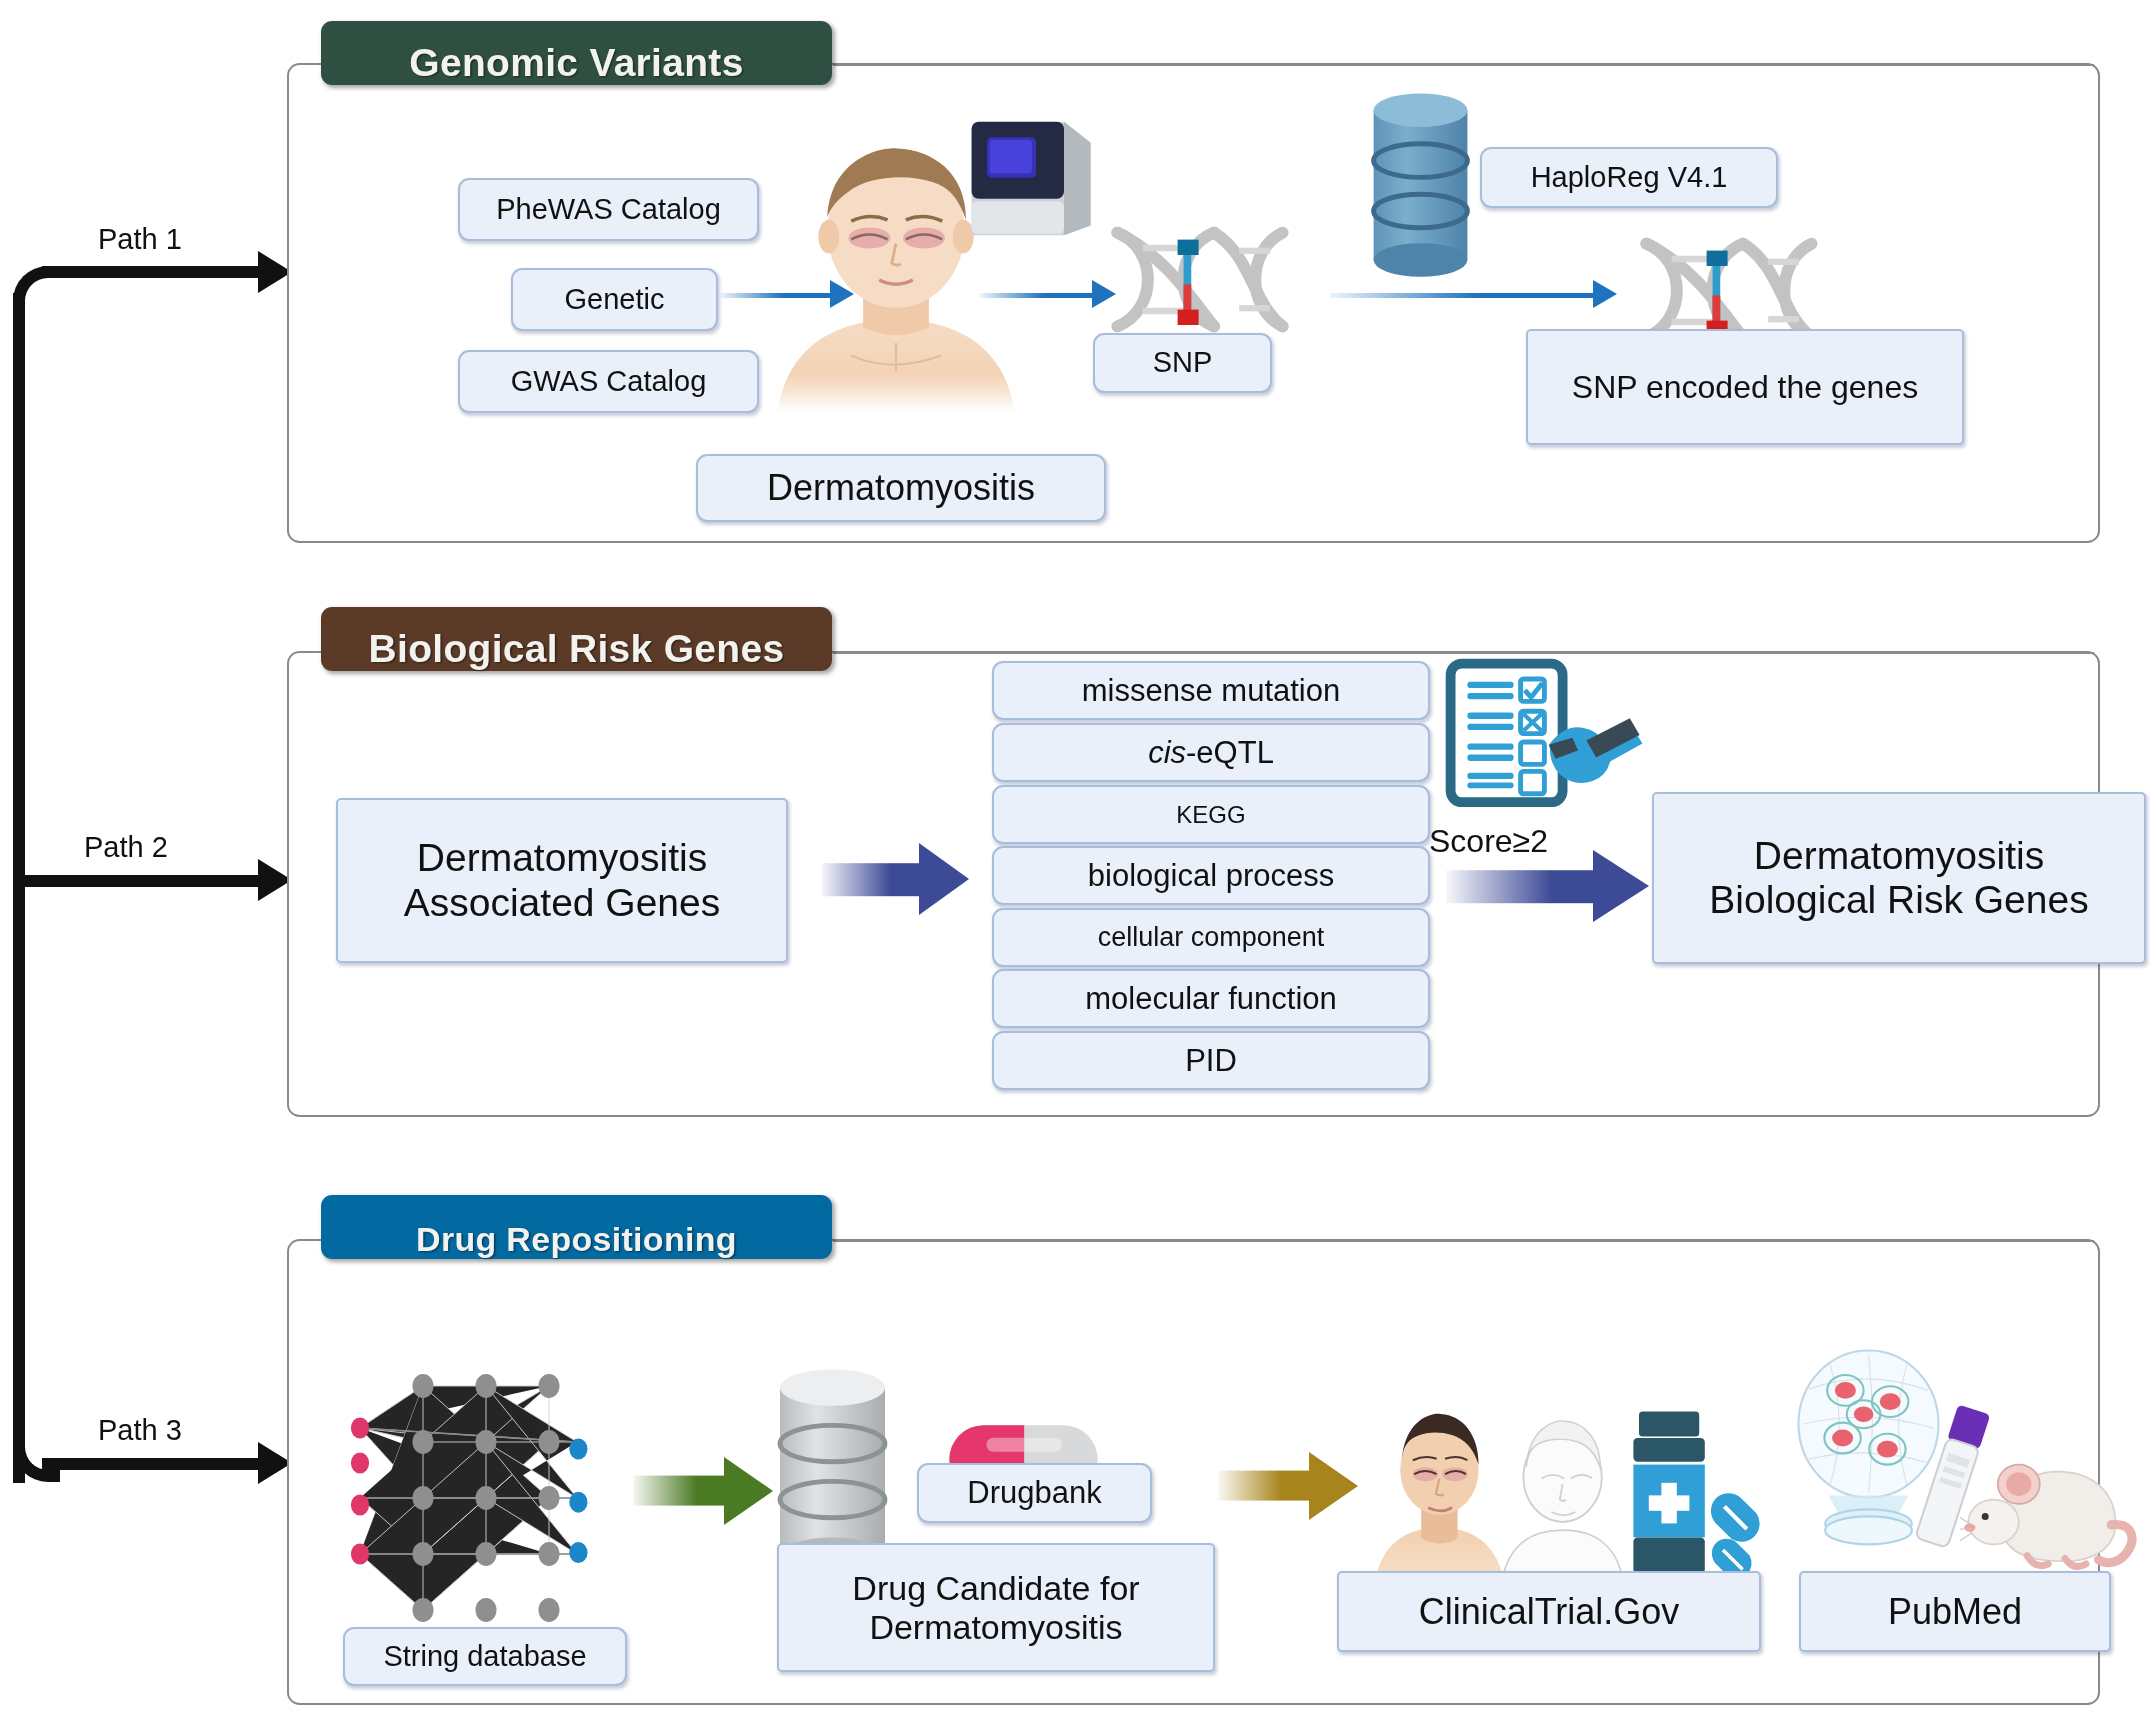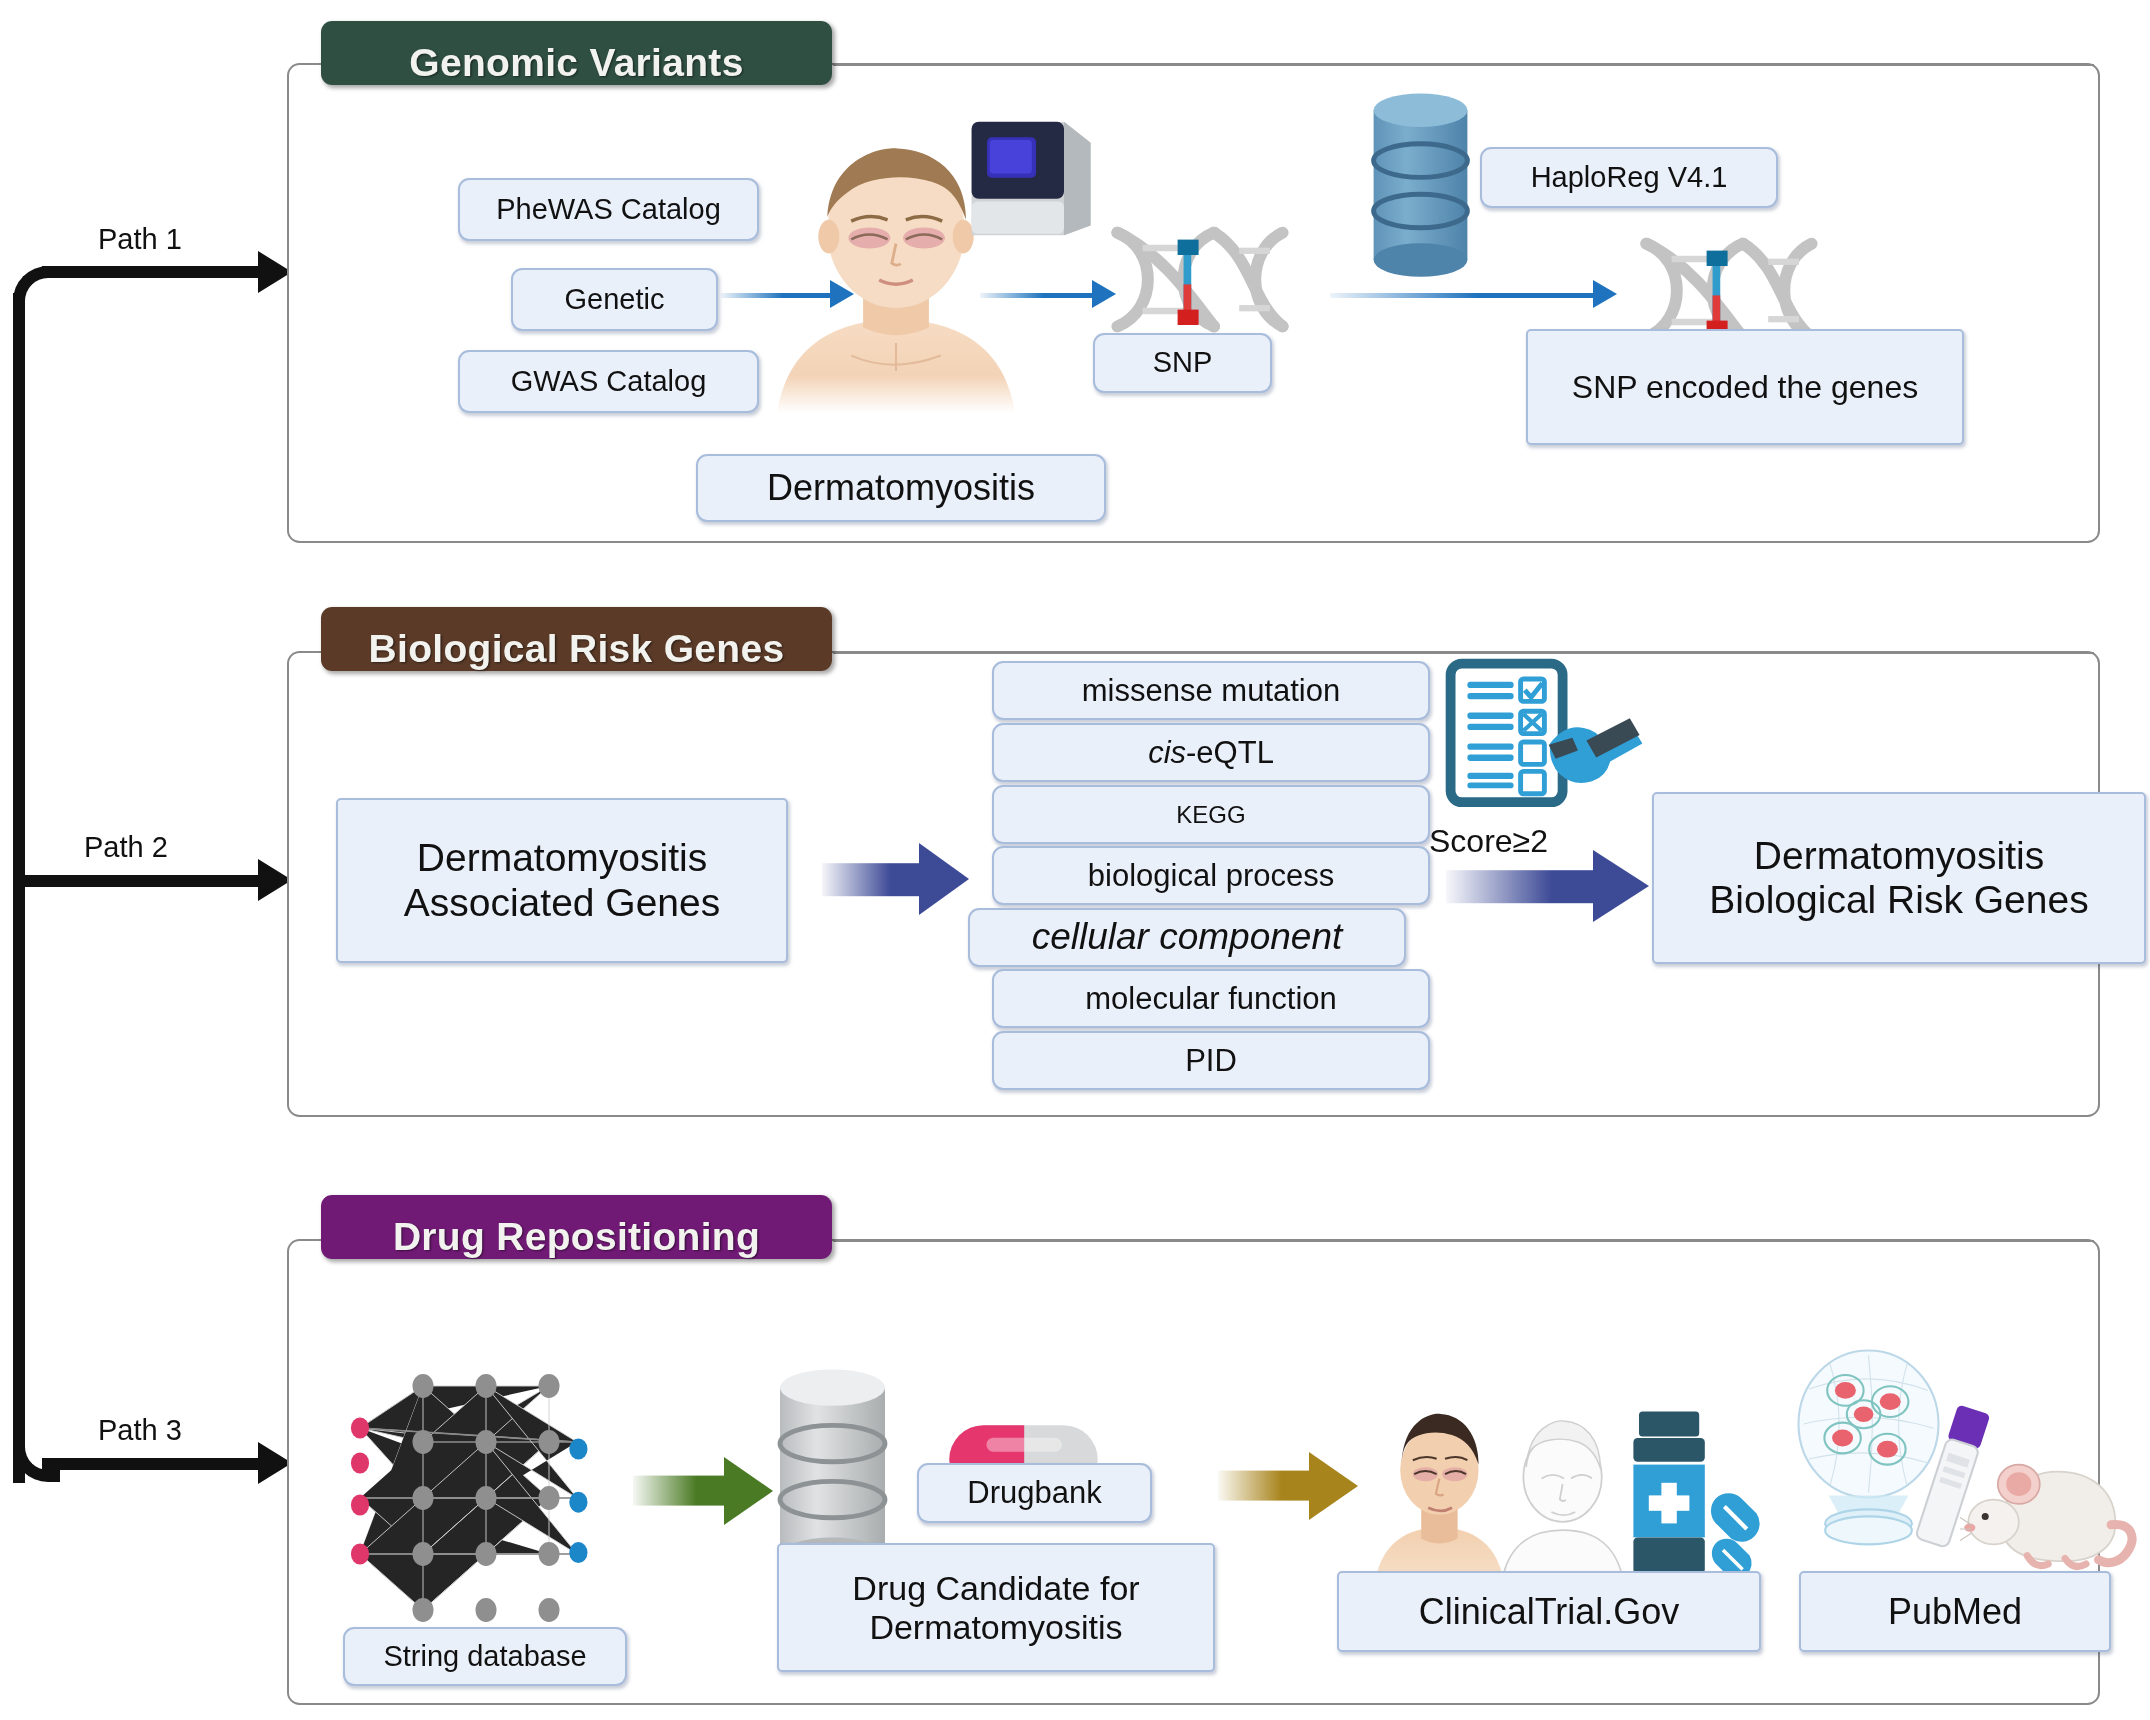--- a/index.html
+++ b/index.html
@@ -344,21 +344,21 @@
 </div>
 <div class="lbl" style="left:992px; top:723px; width:434px; height:55px; font-size:31px;">
   <span class="nowrap"><i class="italic">cis</i><span>-eQTL</span></span>
 </div>
 <div class="lbl" style="left:992px; top:785px; width:434px; height:55px; font-size:24px;">
   <span>KEGG</span>
 </div>
 <div class="lbl" style="left:992px; top:846px; width:434px; height:55px; font-size:31px;">
   <span>biological process</span>
 </div>
-<div class="lbl" style="left:968px; top:908px; width:434px; height:55px; font-size:37px;font-style:italic;">
+<div class="lbl" style="left:992px; top:908px; width:434px; height:55px; font-size:27px;">
   <span>cellular component</span>
 </div>
 <div class="lbl" style="left:992px; top:969px; width:434px; height:55px; font-size:31px;">
   <span>molecular function</span>
 </div>
 <div class="lbl" style="left:992px; top:1031px; width:434px; height:55px; font-size:31px;">
   <span>PID</span>
 </div>
 
 <div class="clip" style="left:1438px; top:658px; width:217px; height:161px;">
@@ -401,21 +401,21 @@
 
 <div class="lbl big" style="left:1652px; top:792px; width:490px; height:168px; font-size:39px; flex-direction:column;">
   <span>Dermatomyositis</span>
   <span>Biological Risk Genes</span>
 </div>
 
 <div class="panel" style="left:287px; top:1239px; width:1809px; height:462px;"></div>
 
 <div class="connector" style="left:833px; top:1240px; width:1261px;"></div>
 
-<div class="badge" style="left:321px; top:1195px; width:511px; height:64px; background:#701a75; font-size:39px;">
+<div class="badge" style="left:321px; top:1195px; width:511px; height:64px; background:#0369a1; font-size:34px;">
   <span>Drug Repositioning</span>
 </div>
 
 <div class="netgraph" style="left:318px; top:1372px; width:294px; height:252px;">
   <svg viewBox="0 0 420 360" width="294" height="252">
     <g stroke="#c9c9c9" stroke-width="1.3" opacity="0.85">
       <path d="M60 80 L150 20 L240 20 L330 20 M60 80 L150 100 L240 100 L330 100"></path>
       <path d="M60 80 L150 180 L240 180 L330 180 M60 180 L150 260 L240 260 L330 260"></path>
       <path d="M60 260 L150 20 L60 80 L240 100 L60 180 L330 20"></path>
       <path d="M150 20 L240 100 L330 180 L240 260 L150 340 L60 260"></path>

